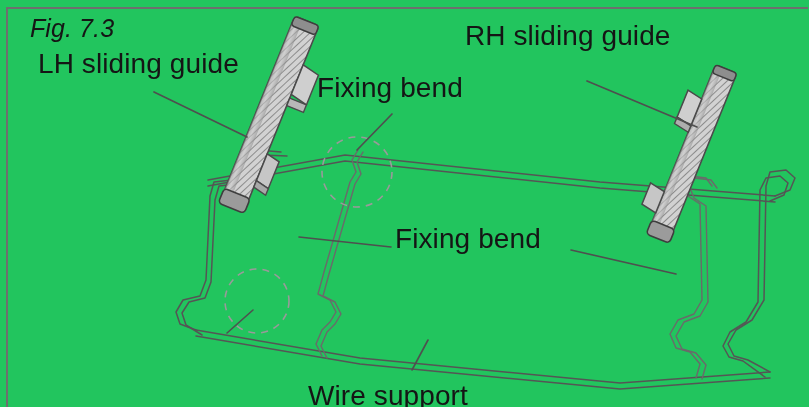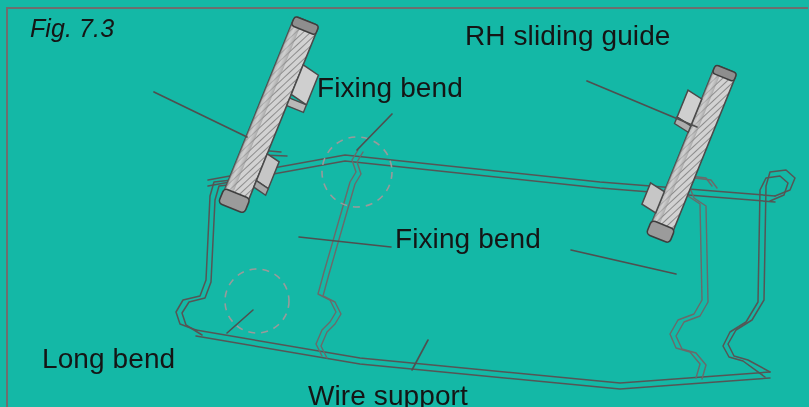--- a/index.html
+++ b/index.html
@@ -8,21 +8,21 @@
     padding: 0;
     background: #ffffff;
   }
   body {
     font-family: "Liberation Sans", sans-serif;
   }
   #figure-root {
     position: relative;
     width: 809px;
     height: 407px;
-    background: #14b8a6;
+    background: #22c55e;
     overflow: hidden;
   }
   #figure-svg {
     position: absolute;
     left: 0;
     top: 0;
     width: 809px;
     height: 407px;
     display: block;
   }
@@ -149,24 +149,24 @@
       <line x1="392" y1="114" x2="357" y2="150" stroke-width="1.7"></line>
       <line x1="391" y1="247" x2="299" y2="237" stroke-width="1.6"></line>
       <line x1="571" y1="250" x2="676" y2="274" stroke-width="1.6"></line>
       <line x1="227" y1="333" x2="253" y2="310" stroke-width="1.6"></line>
       <line x1="412" y1="370" x2="428" y2="340" stroke-width="1.6"></line>
     </g>
   </svg>
 
   <div class="fig-label fig-number" style="left:30px; top:16px;">Fig. 7.3</div>
 
+  <div class="fig-label callout" style="left:38px; top:50px;">LH sliding guide</div>
 
   <div class="fig-label callout" style="left:465px; top:22px;">RH sliding guide</div>
 
   <div class="fig-label callout" style="left:317px; top:74px;">Fixing bend</div>
 
   <div class="fig-label callout" style="left:395px; top:225px;">Fixing bend</div>
 
-  <div class="fig-label callout" style="left:42px; top:345px;">Long bend</div>
 
   <div class="fig-label callout" style="left:308px; top:362px;margin-top:20px;">Wire support</div>
 
 </div>
 
 </body></html>

